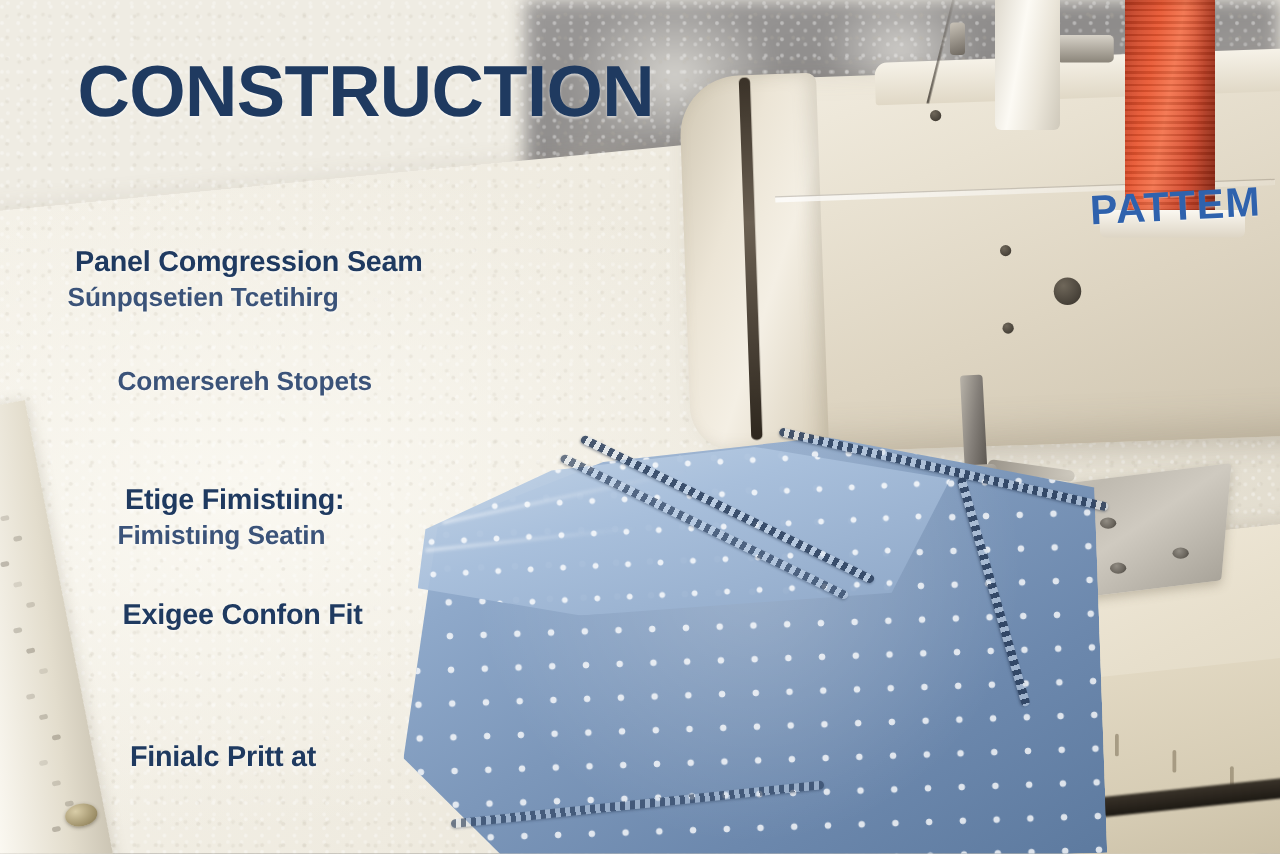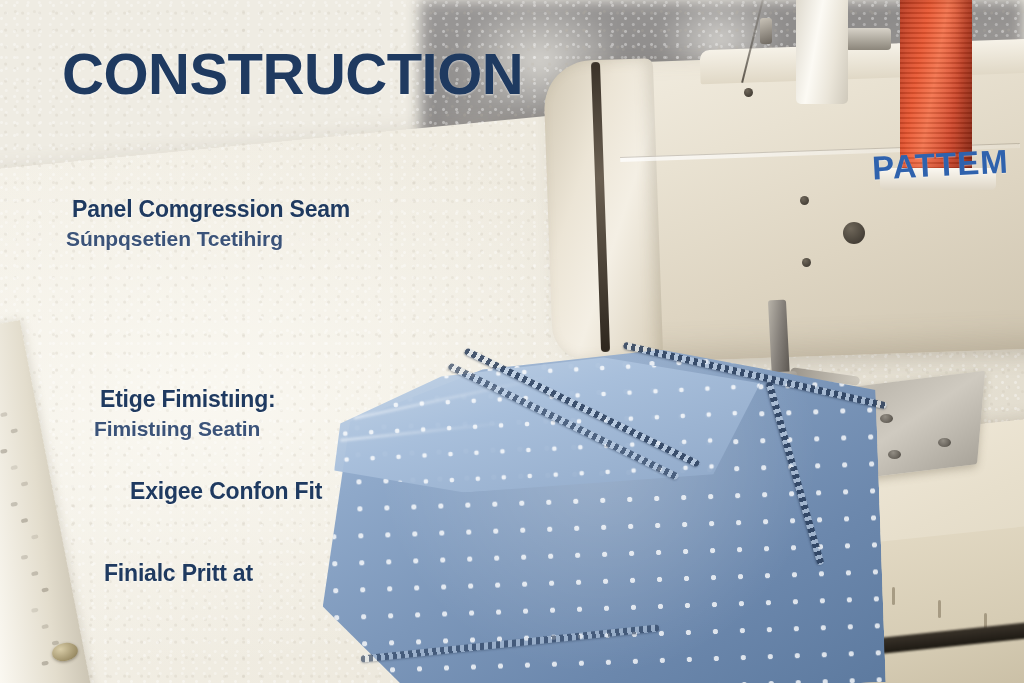--- a/index.html
+++ b/index.html
@@ -373,25 +373,25 @@
     text-shadow: 0 1px 2px rgba(255,255,255,.6);
   }
   .item-sub {
     margin: 4px 0 0 0;
     font-size: 21px;
     font-weight: normal;
     color: #3b5379;
     letter-spacing: -0.1px;
     text-shadow: 0 1px 2px rgba(255,255,255,.6);
   }
-  .i0 { top: 0px;   padding-left: 60px; margin-left: 12px; }
+  .i0 { top: 0px;   padding-left: 60px; }
   .i1 { top: 94px;  padding-left: 100px; }
   .i2 { top: 190px; padding-left: 100px; }
-  .i3 { top: 282px; padding-left: 98px; margin-left: 32px;  }
-  .i4 { top: 364px; padding-left: 104px; }
+  .i3 { top: 282px; padding-left: 98px;  }
+  .i4 { top: 396px; padding-left: 104px; }
   .i0 .item-sub, .i1 .item-sub, .i2 .item-sub, .i3 .item-sub { margin-left: -6px; font-weight: bold; }
   .i4 .item-sub { margin-left: -8px; }
 
   
   .brand {
     position: absolute;
     left: 872px; top: 146px;
     font-size: 33px;
     font-weight: bold;
     letter-spacing: 1px;
@@ -489,20 +489,21 @@
     <h1 class="title">
       <span>CONSTRUCTION</span>
     </h1>
 
     <ul class="list">
       <li class="item i0">
         <p class="item-heading">Panel Comgression Seam</p>
         <p class="item-sub">Súnpqsetien Tcetihirg</p>
       </li>
       <li class="item i1">
+        <p class="item-sub">Comersereh Stopets</p>
       </li>
       <li class="item i2">
         <p class="item-heading">Etige Fimistıing:</p>
         <p class="item-sub">Fimistıing Seatin</p>
       </li>
       <li class="item i3">
         <p class="item-heading">Exigee Confon Fit</p>
       </li>
       <li class="item i4">
         <p class="item-heading">Finialc Pritt at</p>

